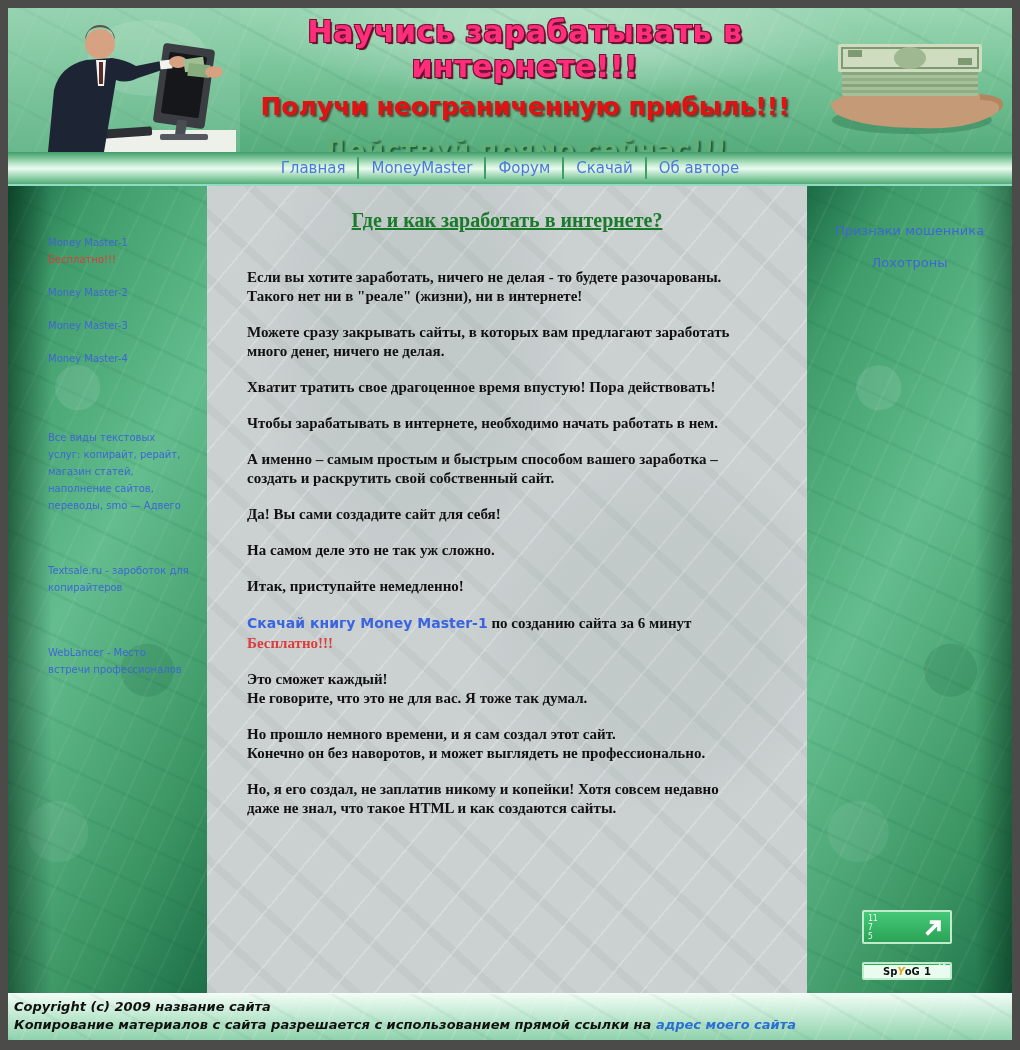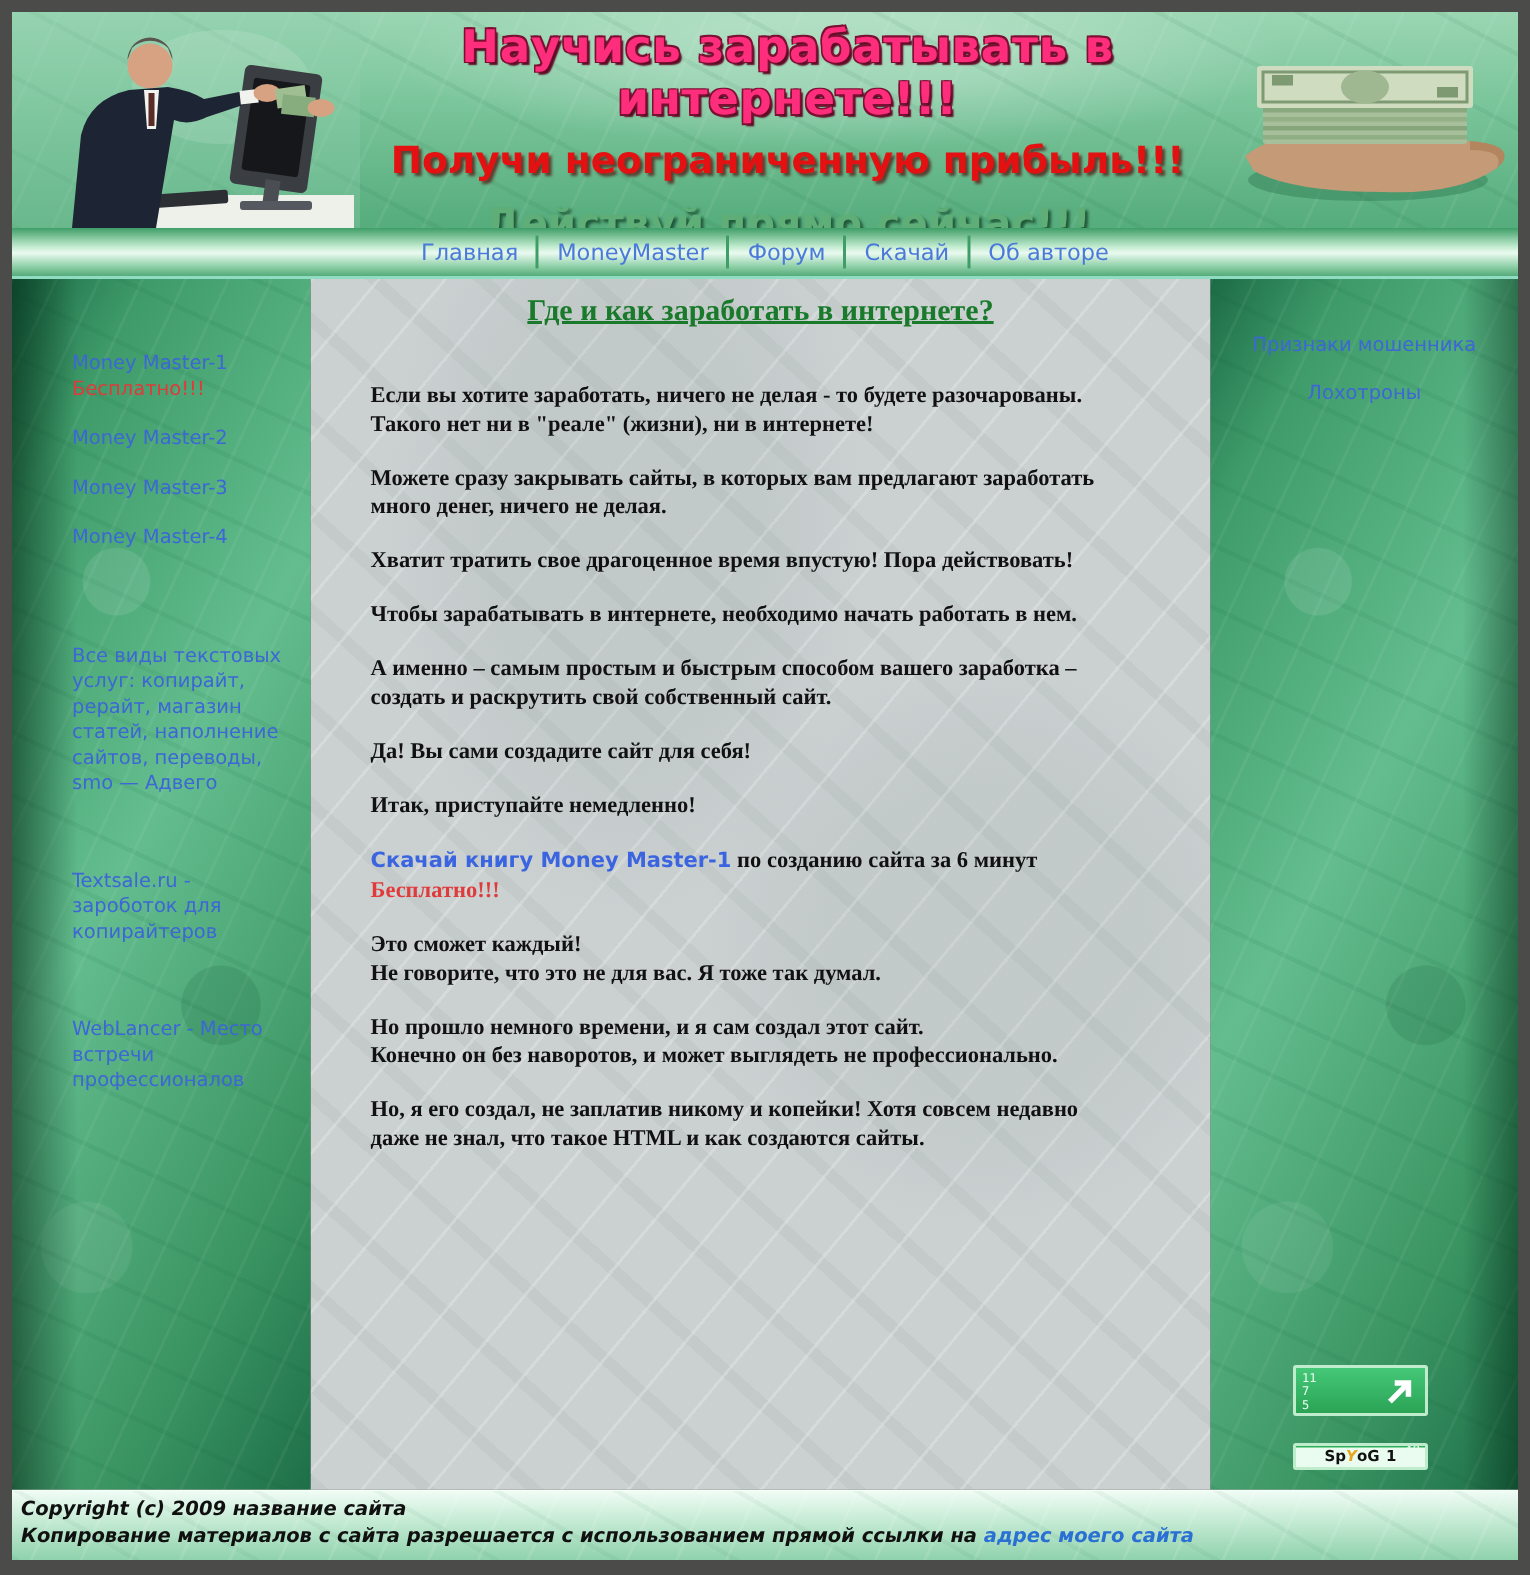--- a/index.html
+++ b/index.html
@@ -60,31 +60,31 @@
       repeating-linear-gradient(115deg, rgba(255,255,255,0.05) 0 2px, transparent 2px 26px),
       repeating-linear-gradient(25deg, rgba(0,80,40,0.07) 0 3px, transparent 3px 38px),
       linear-gradient(120deg, #1c6b46 0%, #3f9c6a 14%, #63bd8e 45%, #3a9462 80%, #1e6f48 100%);
   }
   .col-left  { position:relative; width:199px; height:807px; }
   .col-left::after { content:""; position:absolute; inset:0; background:linear-gradient(to right, rgba(0,35,18,0.55) 0, transparent 22%); pointer-events:none; }
   .col-right { position:relative; width:205px; height:807px; }
   .col-right::after { content:""; position:absolute; inset:0; background:linear-gradient(to left, rgba(0,35,18,0.45) 0, transparent 18%); pointer-events:none; }
 
   .col-center {
-    width:600px; height:807px; padding:10px 40px 0 40px;
+    width:600px; height:807px; padding:23px 40px 0 40px;
     background:
       radial-gradient(ellipse at 35% 20%, rgba(130,150,140,0.12) 0 90px, transparent 160px),
       radial-gradient(ellipse at 75% 55%, rgba(120,145,130,0.10) 0 110px, transparent 190px),
       repeating-linear-gradient(130deg, rgba(255,255,255,0.22) 0 2px, transparent 2px 34px),
       repeating-linear-gradient(42deg, rgba(100,125,110,0.07) 0 8px, transparent 8px 48px),
       #cbd0d1;
   }
 
   
-  .col-left .inner { position:relative; z-index:1; padding:48px 18px 0 40px; font-size:13px; line-height:17px; }
+  .col-left .inner { position:relative; z-index:1; padding:48px 18px 0 40px; font-size:10px; line-height:17px; }
   .col-left a { color:#3d66d6; text-decoration:none; display:block; }
   .sb-note { color:#e03a3a; }
   .sb-gap16 { margin-top:16px; }
   .sb-gap60 { margin-top:62px; }
   .sb-gap48 { margin-top:48px; }
 
   
   .col-right .inner { position:relative; z-index:1; padding-top:36px; text-align:center; font-size:13px; line-height:17px; }
   .col-right a.sblink { color:#3d66d6; text-decoration:none; display:block; margin-bottom:15px; }
 
@@ -224,20 +224,21 @@
         <div class="content-title">Где и как заработать в интернете?</div>
         <p class="bp">Если вы хотите заработать, ничего не делая - то будете разочарованы.
 Такого нет ни в "реале" (жизни), ни в интернете!</p>
         <p class="bp">Можете сразу закрывать сайты, в которых вам предлагают заработать
 много денег, ничего не делая.</p>
         <p class="bp">Хватит тратить свое драгоценное время впустую! Пора действовать!</p>
         <p class="bp">Чтобы зарабатывать в интернете, необходимо начать работать в нем.</p>
         <p class="bp">А именно – самым простым и быстрым способом вашего заработка –
 создать и раскрутить свой собственный сайт.</p>
         <p class="bp">Да! Вы сами создадите сайт для себя!</p>
+        <p class="bp">На самом деле это не так уж сложно.</p>
         <p class="bp">Итак, приступайте немедленно!</p>
         <div class="dl-block">
           <a href="#" class="dl-link">Скачай книгу Money Master-1</a><span class="dl-rest"> по созданию сайта за 6 минут</span>
           <span class="dl-free">Бесплатно!!!</span>
         </div>
         <p class="bp">Это сможет каждый!
 Не говорите, что это не для вас. Я тоже так думал.</p>
         <p class="bp">Но прошло немного времени, и я сам создал этот сайт.
 Конечно он без наворотов, и может выглядеть не профессионально.</p>
         <p class="bp">Но, я его создал, не заплатив никому и копейки! Хотя совсем недавно

